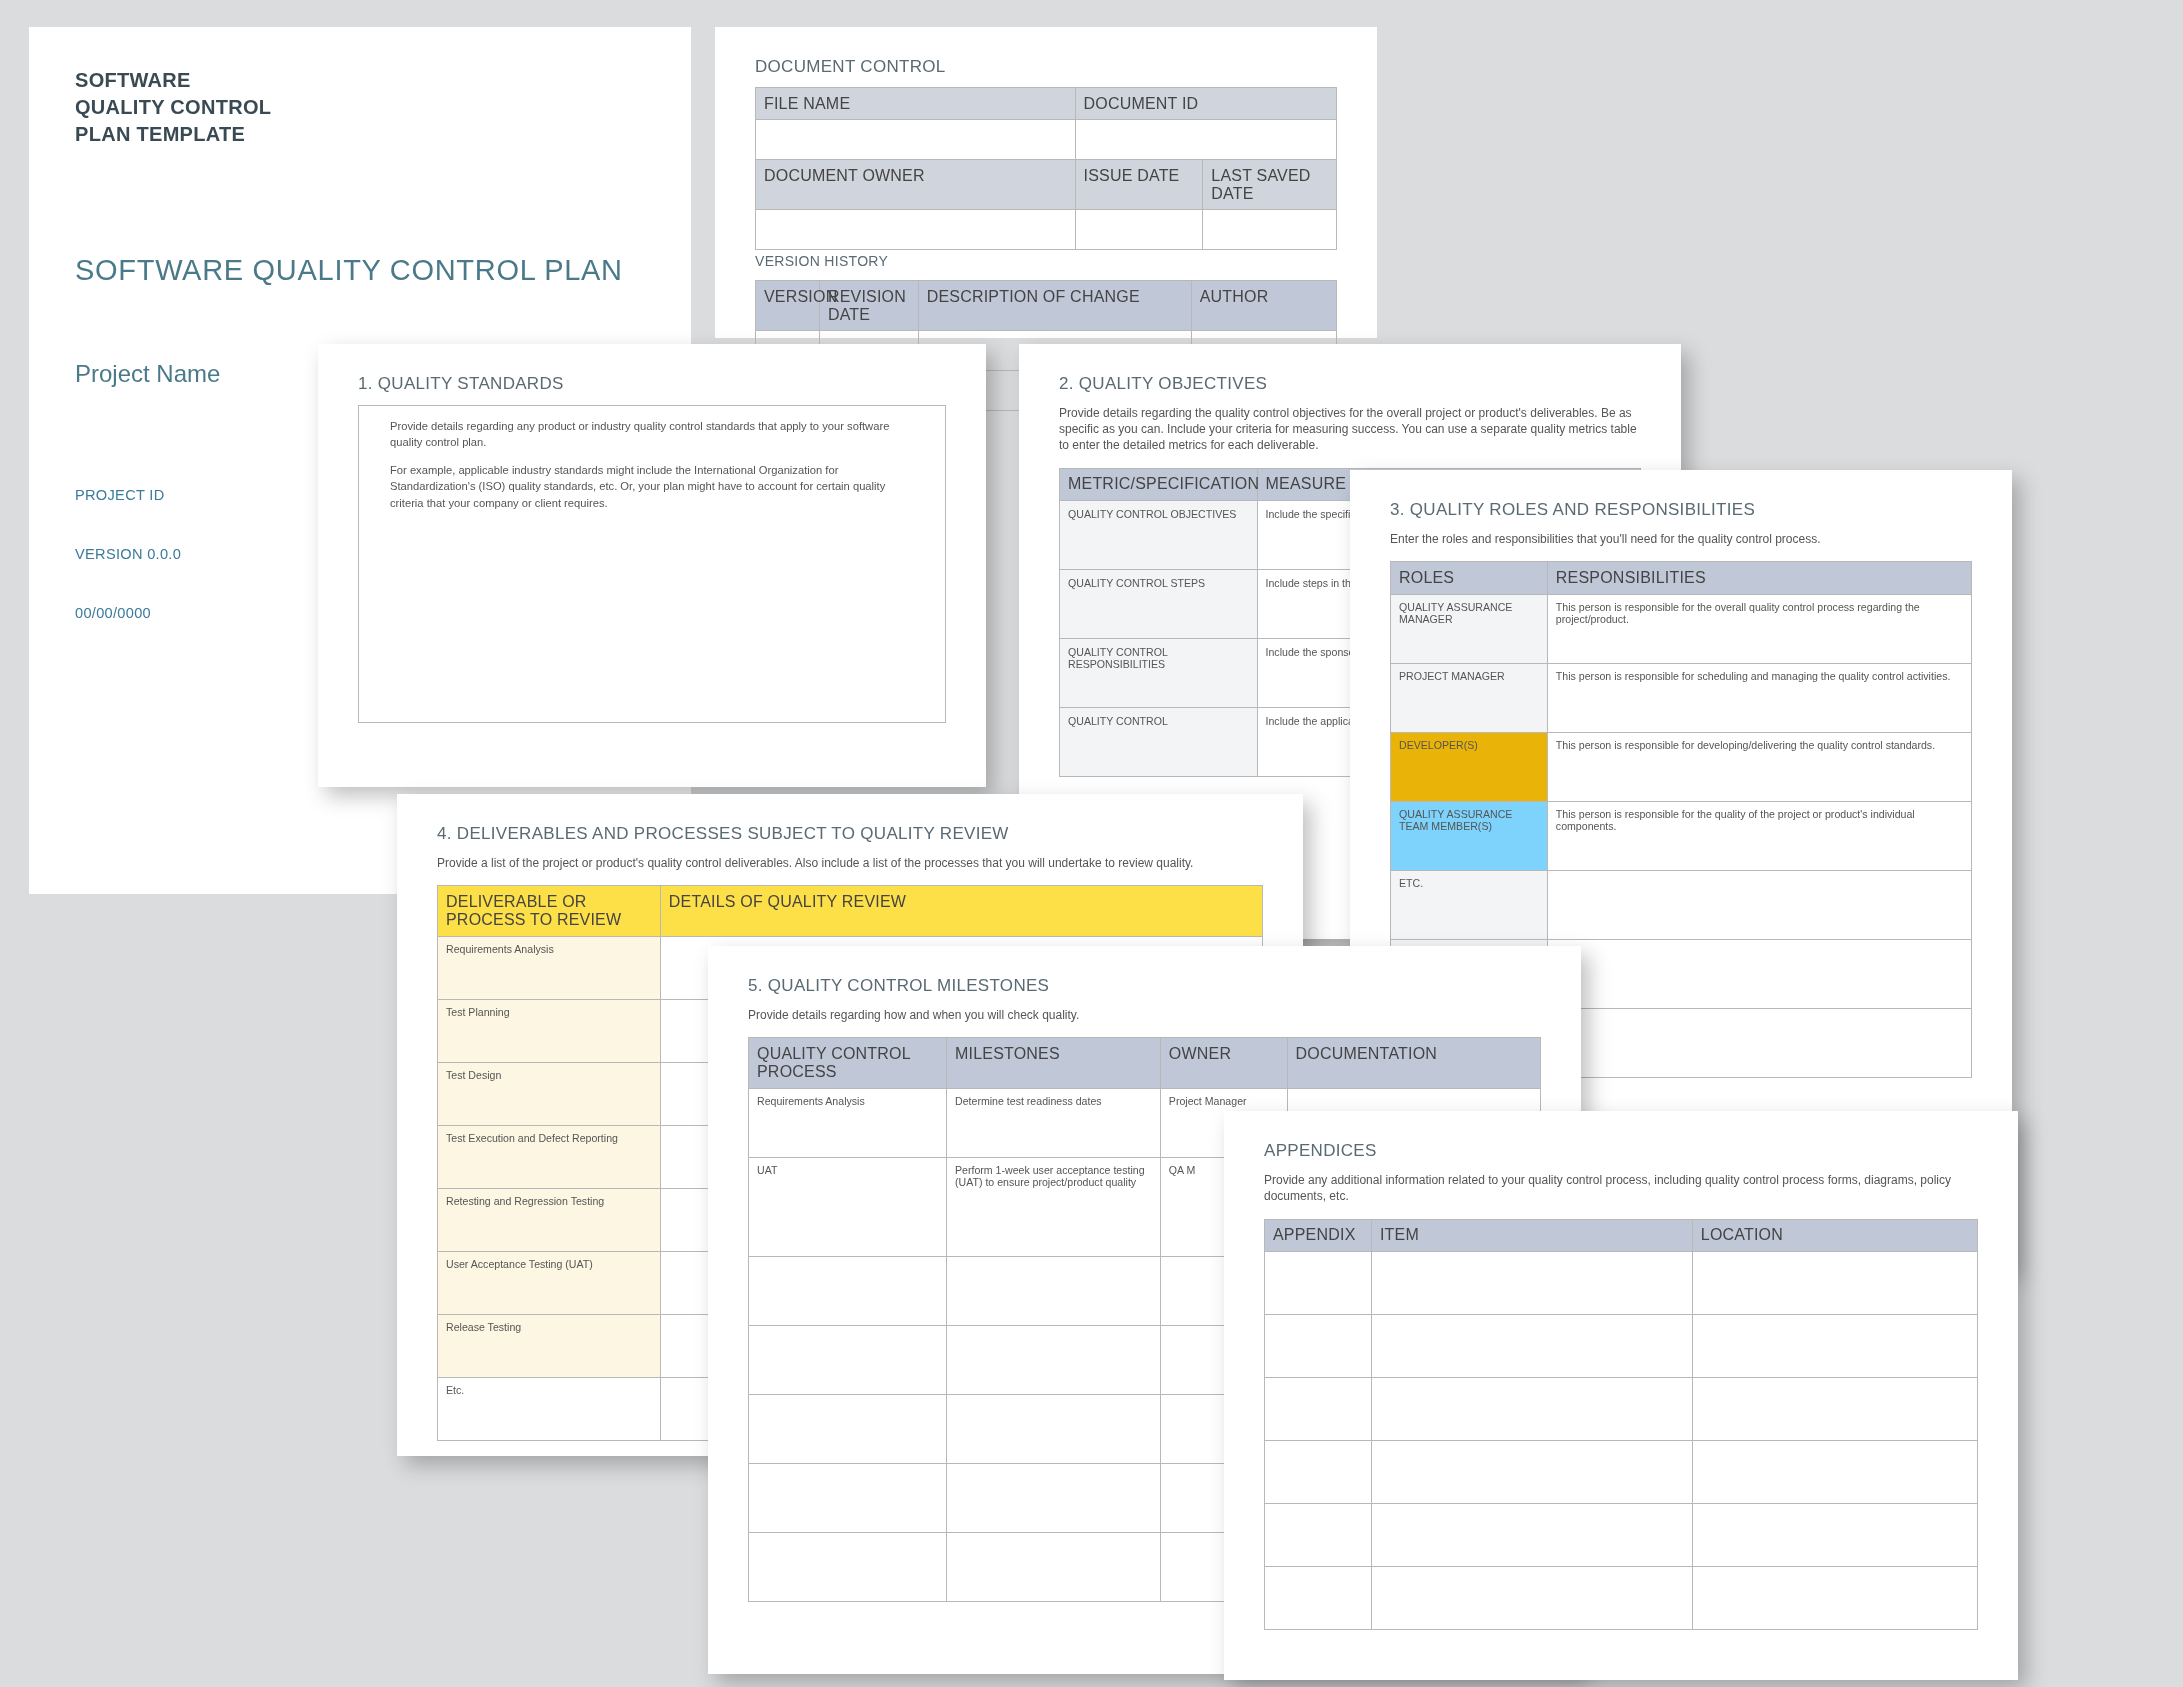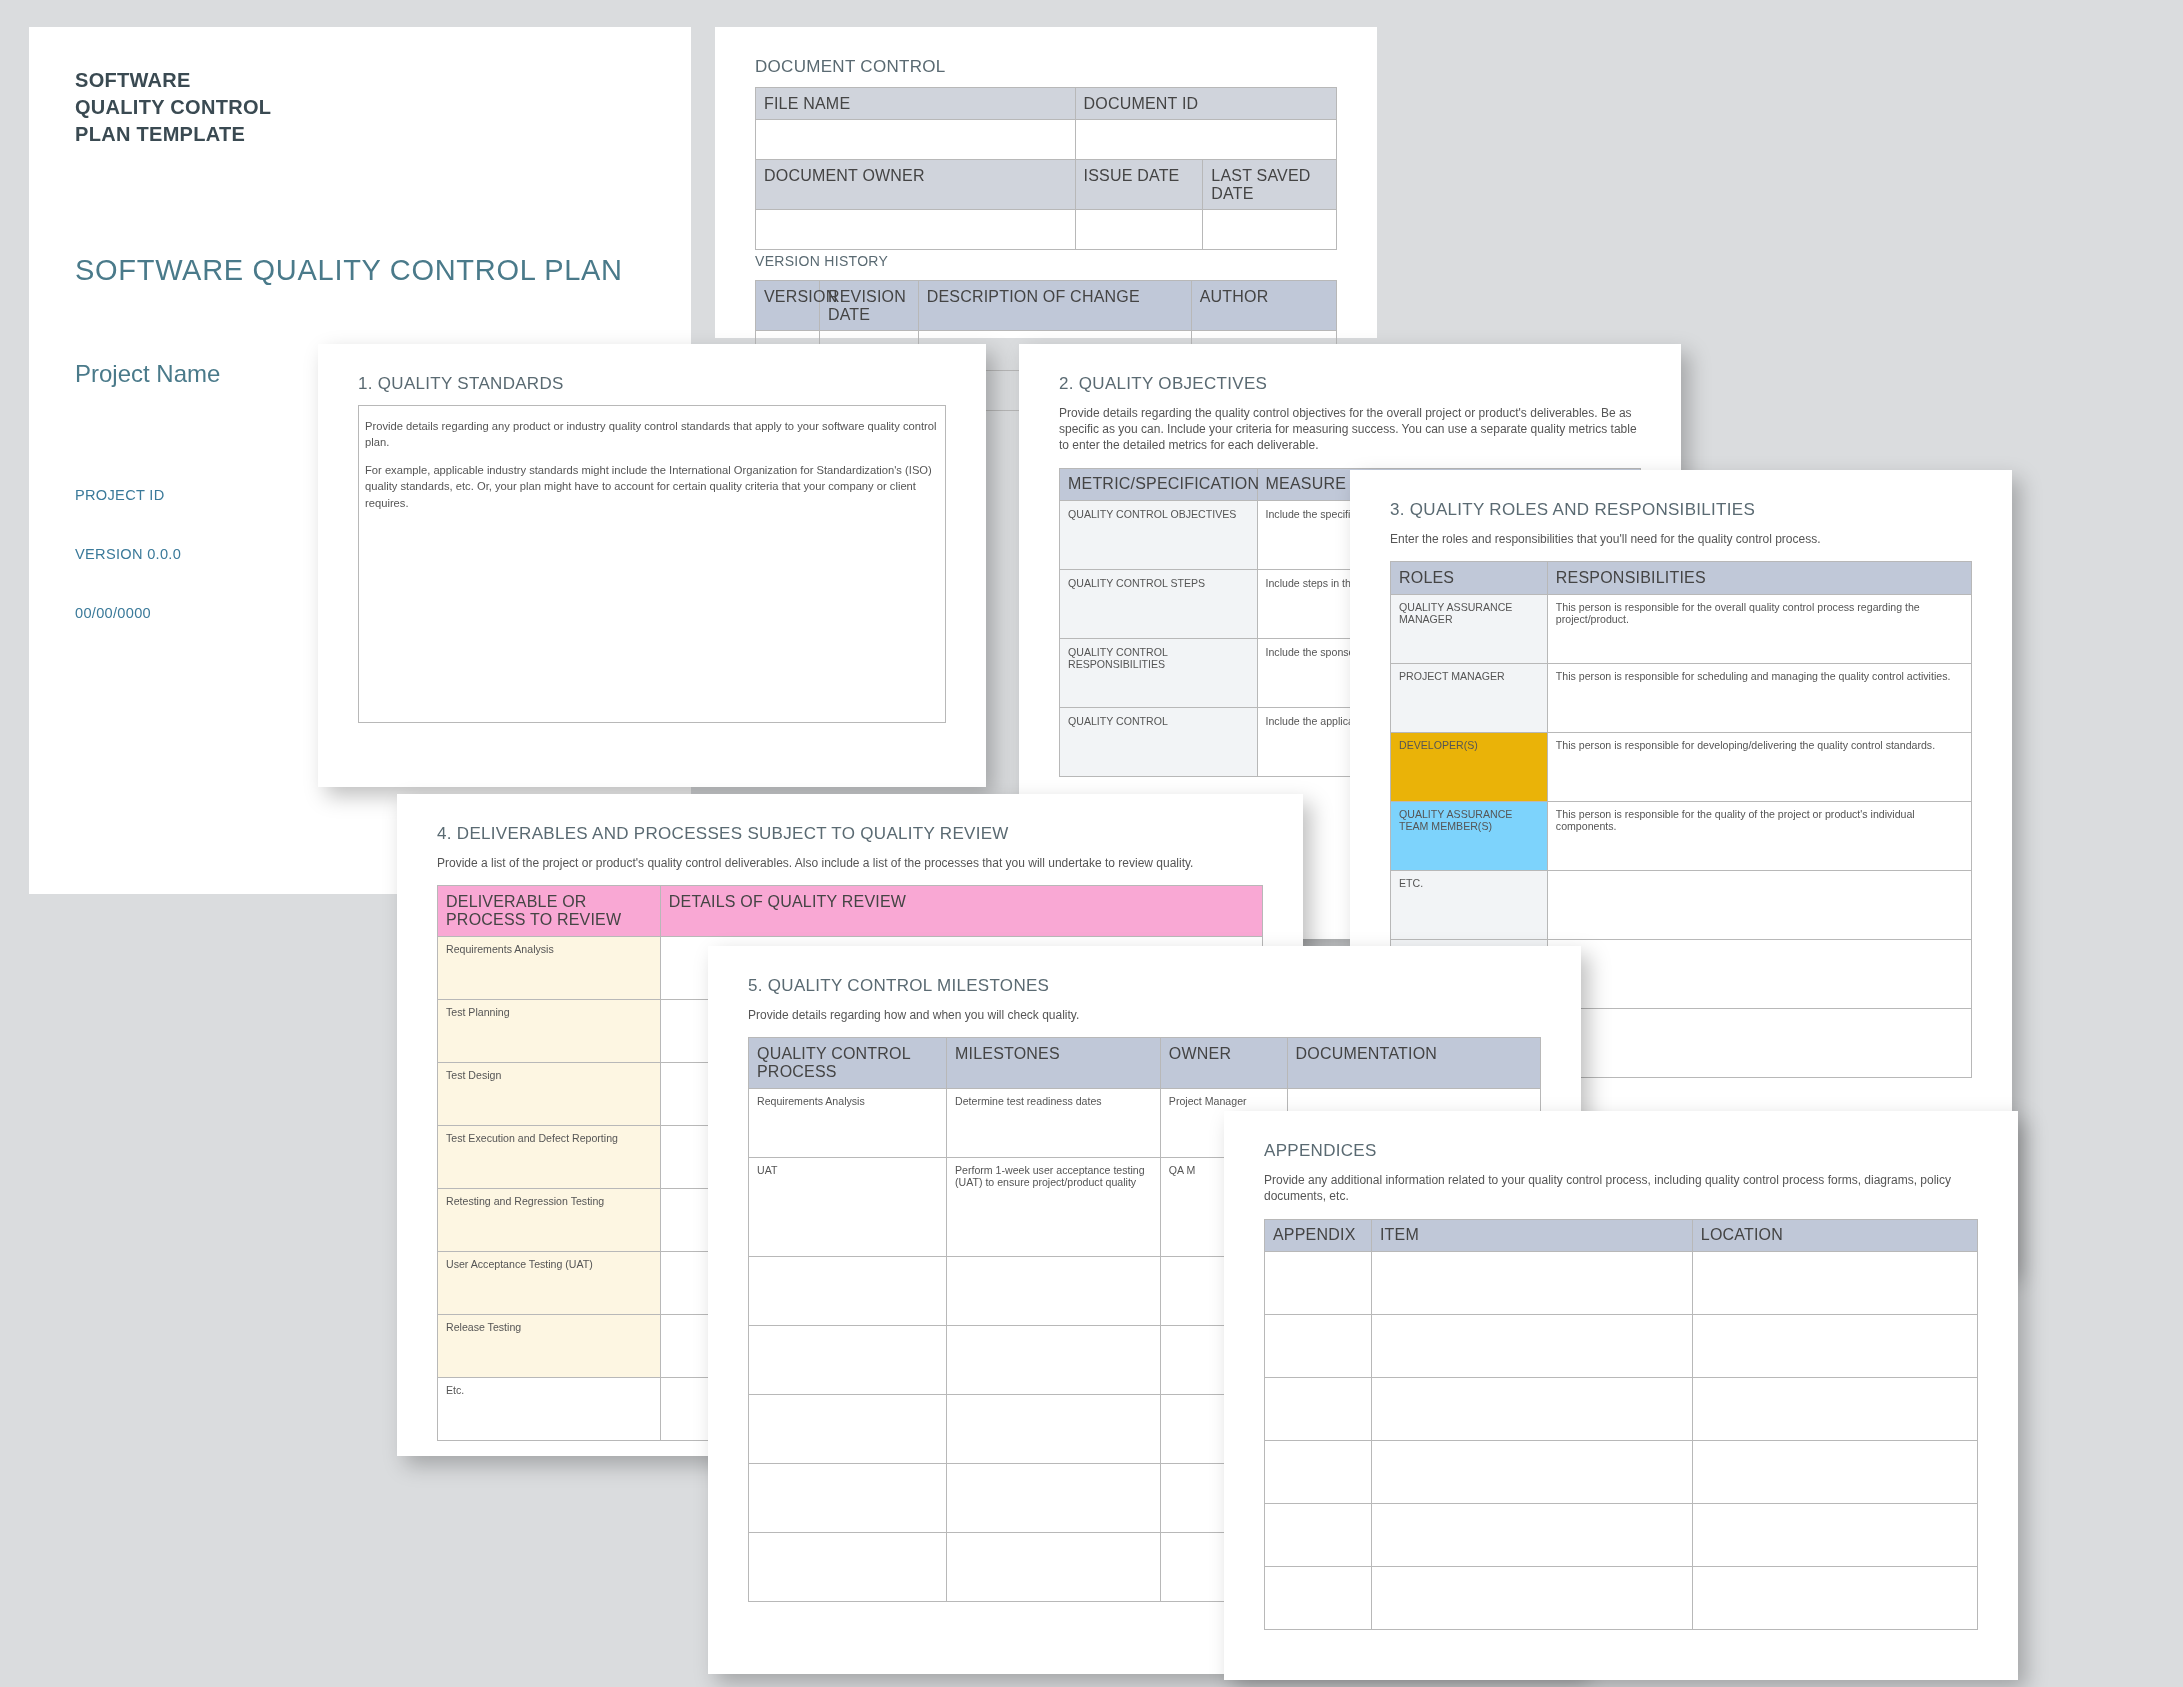--- a/index.html
+++ b/index.html
@@ -62,26 +62,26 @@
   th {
     background:#d0d4dc; color:#444; font-size:16px; font-weight:400;
     letter-spacing:0.2px;
   }
   th.blue { background:#c0c8d8; }
   .row-tall td { height:40px; }
   .row-tall2 td { height:63px; }
   .row-tall3 td { height:69px; }
   
   .qs-box {
-    border:0.7px solid #b8b8b8; padding:12px 6px; font-size:11.2px;
+    border:0.7px solid #b8b8b8; padding:12px 31px; font-size:11.2px;
     line-height:1.45; height:318px;
   }
   .qs-box p { margin:0 0 12px 0; }
   
-  .deliv th { background:#f9a8d4; }
+  .deliv th { background:#fde047; }
   .deliv td.c0 { background:#fdf6e2; }
   .deliv tr.etc td.c0 { background:#fff; }
   
   .pageno {
     position:absolute; right:40px; bottom:16.5px;
     font-size:12px; color:#888;
   }
 
   
 </style>

